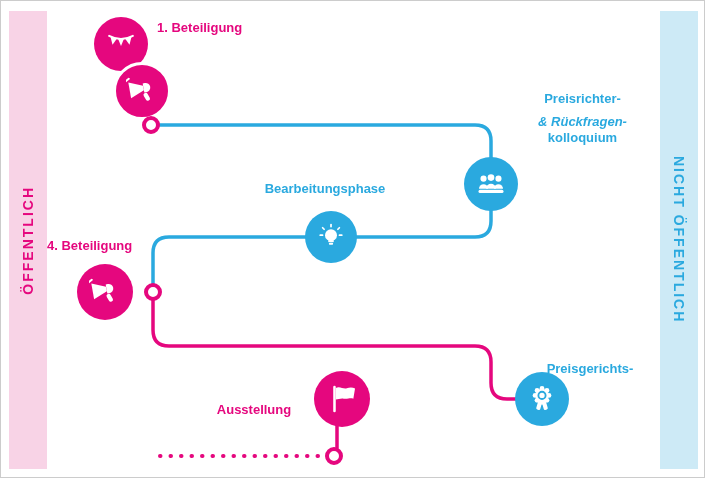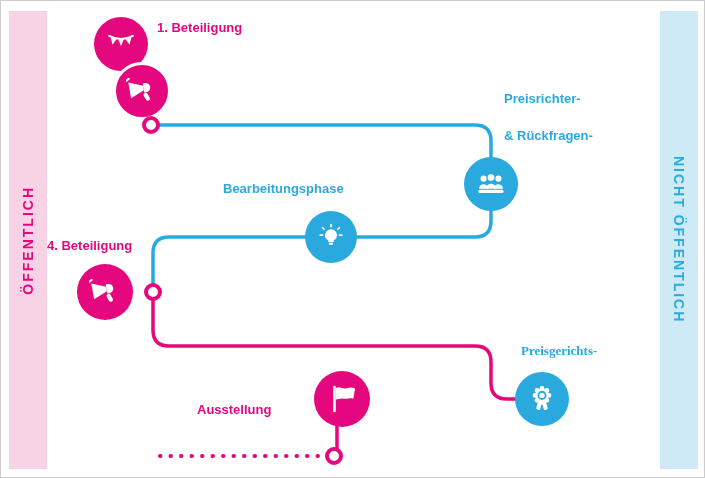--- a/index.html
+++ b/index.html
@@ -54,23 +54,23 @@
     background:#fff;border:4px solid var(--pink);z-index:3;
   }
 
   .label{
     position:absolute;font-weight:700;font-size:13px;line-height:1.28;
     z-index:2;
   }
   .label span{display:block;}
   .label.pink{color:var(--pink);}
   .label.blue{color:var(--blue);}
-  .label.center{text-align:left;}
-  .label.right{text-align:left;}
-  .label .gap{margin-top:20px;}
+  .label.center{text-align:center;}
+  .label.right{text-align:center;}
+  .label .gap{margin-top:6px;font-style:italic;}
   .cut{fill:none;stroke:var(--blue);stroke-width:1.4;}
 </style>
 </head>
 <body>
 
 <div class="frame">
 
   <div class="band band-left">
     <span class="vtext up">ÖFFENTLICH</span>
   </div>
@@ -105,36 +105,37 @@
         <rect x="13.2" y="13.8" width="3.2" height="6.2" rx="1.4" transform="rotate(-20 14.8 17)"></rect>
         <rect x="0.4" y="1.2" width="4.4" height="1.5" rx="0.75" transform="rotate(-28 2.5 2)"></rect>
       </g>
     </svg>
   </div>
   <div class="ring" style="left:141px;top:115px;"></div>
 
   <div class="label blue center" style="left:503px;top:90px;width:157px;">
     <span>Preisrichter-</span>
     <span class="gap">&amp; Rückfragen-</span>
+    <span>kolloquium</span>
   </div>
   <div class="circle c-blue" style="left:463px;top:156px;width:54px;height:54px;">
     <svg width="32" height="32" viewBox="0 0 24 24">
       <g fill="#fff">
         <circle cx="6.4" cy="8" r="2.3"></circle>
         <circle cx="12" cy="7.2" r="2.5"></circle>
         <circle cx="17.6" cy="8" r="2.3"></circle>
         <path d="M3 15.6 a3.4 3.4 0 0 1 6.8 0 Z"></path>
         <path d="M8.3 15.6 a3.7 3.7 0 0 1 7.4 0 Z"></path>
         <path d="M14.2 15.6 a3.4 3.4 0 0 1 6.8 0 Z"></path>
         <rect x="2.6" y="16.4" width="18.8" height="2.4" rx="1.2"></rect>
       </g>
     </svg>
   </div>
 
-  <div class="label blue center" style="left:222px;top:180px;width:190px;">
+  <div class="label blue center" style="left:229px;top:180px;width:190px;">
     <span>Bearbeitungsphase</span>
   </div>
   <div class="circle c-blue" style="left:304px;top:210px;width:52px;height:52px;">
     <svg width="30" height="30" viewBox="0 0 24 24">
       <g fill="#fff">
         <circle cx="12" cy="10.5" r="4.8"></circle>
         <path d="M9.8 14.5 h4.4 v1.6 h-4.4 Z"></path>
         <rect x="10.3" y="16.6" width="3.4" height="1.5" rx="0.7"></rect>
       </g>
       <g stroke="#fff" stroke-width="1.4" stroke-linecap="round">
@@ -155,21 +156,21 @@
       <g fill="#fff" transform="rotate(-10 12 12)">
         <path d="M3 4 L13.5 8.3 V11.7 L3 16 Z"></path>
         <path d="M13.5 6.5 h1.6 a3.4 3.4 0 0 1 0 7 h-1.6 Z"></path>
         <rect x="13.2" y="13.8" width="3.2" height="6.2" rx="1.4" transform="rotate(-20 14.8 17)"></rect>
         <rect x="0.4" y="1.2" width="4.4" height="1.5" rx="0.75" transform="rotate(-28 2.5 2)"></rect>
       </g>
     </svg>
   </div>
   <div class="ring" style="left:143px;top:282px;"></div>
 
-  <div class="label blue center" style="left:520px;top:342px;width:138px;font-family:Liberation Serif, serif;">
+  <div class="label blue center" style="left:520px;top:360px;width:138px;">
     <span>Preisgerichts-</span>
   </div>
   <div class="circle c-blue" style="left:514px;top:371px;width:54px;height:54px;">
     <svg width="32" height="32" viewBox="0 0 24 24">
       <g fill="#fff">
         <rect x="8.4" y="12.8" width="3.1" height="7.4" rx="1" transform="rotate(16 10 16.5)"></rect>
         <rect x="12.5" y="12.8" width="3.1" height="7.4" rx="1" transform="rotate(-16 14 16.5)"></rect>
         <circle cx="12" cy="9.3" r="5"></circle>
         <circle cx="12" cy="4.1" r="1.8"></circle>
         <circle cx="15.7" cy="5.6" r="1.8"></circle>

